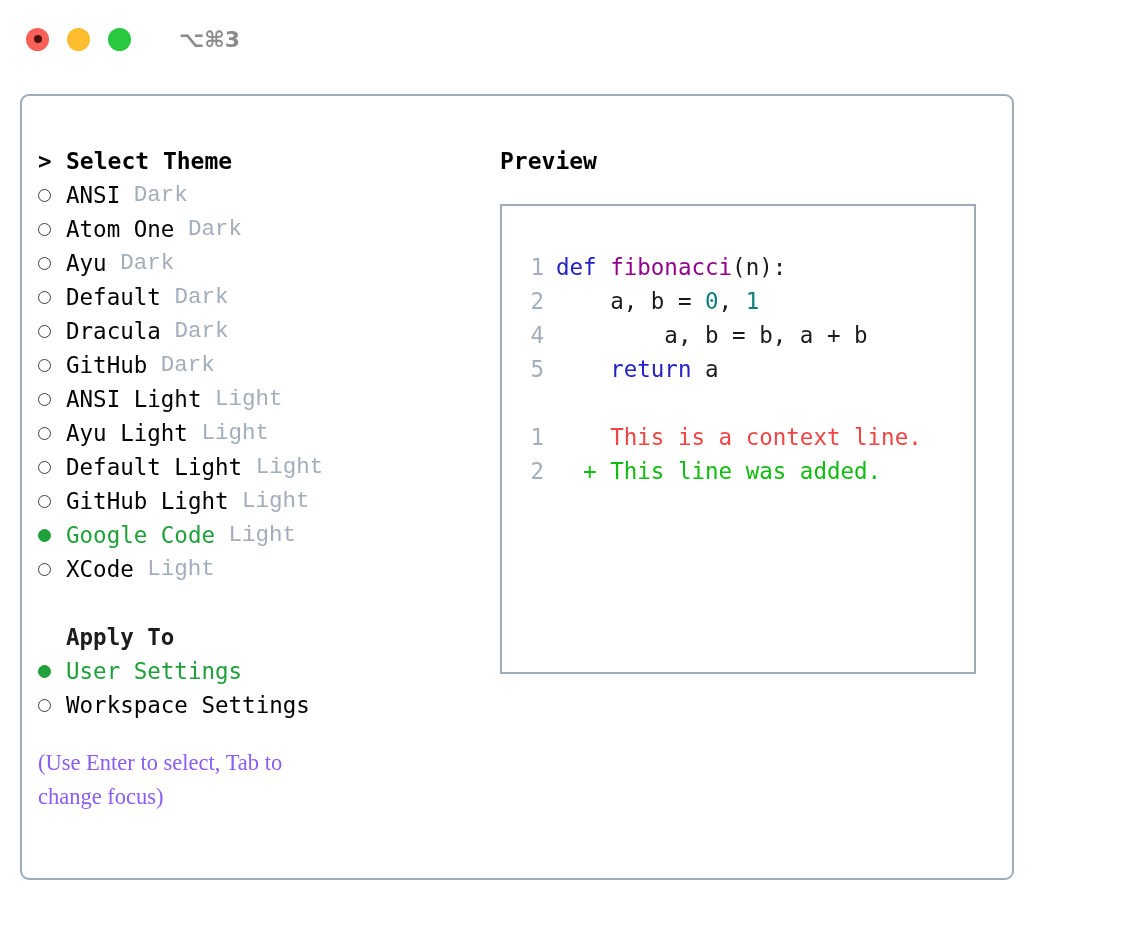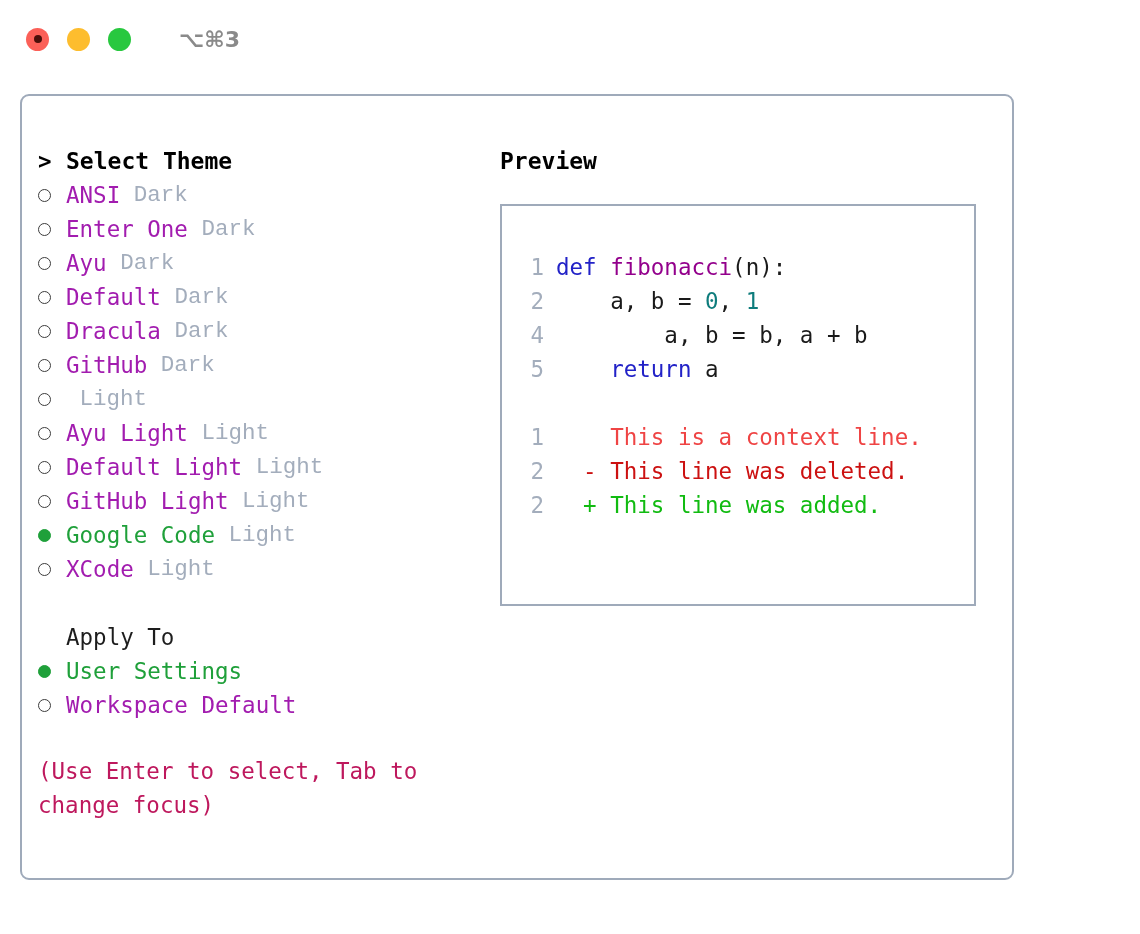--- a/index.html
+++ b/index.html
@@ -134,58 +134,59 @@
   .bullet.on {
     background: #1FA03A;
     border: 1.6px solid #1FA03A;
   }
 
   .header-row {
     font-weight: bold;
     color: #000000;
     font-size: 23px;
   }
-  .label        { color: #a21caf; }
+  .label        { color: #000000; }
   .label.sel    { color: #1FA03A; text-align: center; }
   .variant      { color: #A3ADBC; font-family: Liberation Mono, monospace; }
 
   .section-gap { height: 34px; }
 
   .apply-head {
     color: #1d1d1d;
-    font-weight: normal;
+    font-weight: bold;
   }
 
   .hint {
-    margin-top: 32px;
-    color: #be185d;
+    margin-top: 24px;
+    color: #8b5cf6;
     font-size: 22.5px;
     line-height: 34px;
     width: 420px;
     white-space: pre-wrap;
+    font-family: Liberation Serif, serif;
   }
 
   
   .right-col {
     position: absolute;
     left: 478px;
     top: 48px;
     width: 500px;
   }
   .preview-title {
     font-size: 23px;
     font-weight: bold;
     color: #000000;
     line-height: 34px;
     height: 34px;
   }
   .preview-box {
     margin-top: 26px;
     width: 476px;
-    height: 402px;
+    height: 470px;
     border: 2px solid #9FAABA;
     box-sizing: border-box;
     background: #ffffff;
     padding: 44px 0 0 16px;
   }
   .code-line {
     font-size: 22.5px;
     line-height: 34px;
     height: 34px;
     white-space: pre;
@@ -226,61 +227,60 @@
     <div class="cols">
 
       <div class="left-col">
 
         <div class="row header-row">
           <span class="marker caret">&gt;</span><span>Select Theme</span>
         </div>
 
         <div id="theme-list">
             <div class="row"><span class="bullet-wrap"><span class="bullet off"></span></span><span class="label">ANSI</span><span> </span><span class="variant">Dark</span></div>
-            <div class="row"><span class="bullet-wrap"><span class="bullet off"></span></span><span class="label">Enter One</span><span> </span><span class="variant">Dark</span></div>
+            <div class="row"><span class="bullet-wrap"><span class="bullet off"></span></span><span class="label">Atom One</span><span> </span><span class="variant">Dark</span></div>
             <div class="row"><span class="bullet-wrap"><span class="bullet off"></span></span><span class="label">Ayu</span><span> </span><span class="variant">Dark</span></div>
             <div class="row"><span class="bullet-wrap"><span class="bullet off"></span></span><span class="label">Default</span><span> </span><span class="variant">Dark</span></div>
             <div class="row"><span class="bullet-wrap"><span class="bullet off"></span></span><span class="label">Dracula</span><span> </span><span class="variant">Dark</span></div>
             <div class="row"><span class="bullet-wrap"><span class="bullet off"></span></span><span class="label">GitHub</span><span> </span><span class="variant">Dark</span></div>
-            <div class="row"><span class="bullet-wrap"><span class="bullet off"></span></span><span> </span><span class="variant">Light</span></div>
+            <div class="row"><span class="bullet-wrap"><span class="bullet off"></span></span><span class="label">ANSI Light</span><span> </span><span class="variant">Light</span></div>
             <div class="row"><span class="bullet-wrap"><span class="bullet off"></span></span><span class="label">Ayu Light</span><span> </span><span class="variant">Light</span></div>
             <div class="row"><span class="bullet-wrap"><span class="bullet off"></span></span><span class="label">Default Light</span><span> </span><span class="variant">Light</span></div>
             <div class="row"><span class="bullet-wrap"><span class="bullet off"></span></span><span class="label">GitHub Light</span><span> </span><span class="variant">Light</span></div>
             <div class="row"><span class="bullet-wrap"><span class="bullet on"></span></span><span class="label sel">Google Code</span><span> </span><span class="variant">Light</span></div>
             <div class="row"><span class="bullet-wrap"><span class="bullet off"></span></span><span class="label">XCode</span><span> </span><span class="variant">Light</span></div>
           </div>
 
         <div class="section-gap"></div>
 
         <div class="row">
           <span class="bullet-wrap"></span><span class="apply-head">Apply To</span>
         </div>
 
         <div id="apply-list">
             <div class="row"><span class="bullet-wrap"><span class="bullet on"></span></span><span class="label sel">User Settings</span></div>
-            <div class="row"><span class="bullet-wrap"><span class="bullet off"></span></span><span class="label">Workspace Default</span></div>
+            <div class="row"><span class="bullet-wrap"><span class="bullet off"></span></span><span class="label">Workspace Settings</span></div>
           </div>
 
         <div class="hint">(Use Enter to select, Tab to
 change focus)</div>
       </div>
 
       <div class="right-col">
         <div class="preview-title">Preview</div>
         <div class="preview-box">
           <div id="code-block">
               <div class="code-line"><span class="ln">1</span><span class="kw">def </span><span class="fn">fibonacci</span><span class="plain">(n):</span></div>
               <div class="code-line"><span class="ln">2</span><span class="plain">    a, b = </span><span class="num">0</span><span class="plain">, </span><span class="num">1</span></div>
               <div class="code-line"><span class="ln">4</span><span class="plain">        a, b = b, a + b</span></div>
               <div class="code-line"><span class="ln">5</span><span class="plain">    </span><span class="kw">return</span><span class="plain"> a</span></div>
             </div>
           <div class="blank-line"></div>
           <div id="diff-block">
               <div class="code-line"><span class="ln">1</span><span class="ctx">   </span><span class="ctx"> This is a context line.</span></div>
-              <div class="code-line"><span class="ln">2</span><span class="del">  -</span><span class="del"> This line was deleted.</span></div>
               <div class="code-line"><span class="ln">2</span><span class="add">  +</span><span class="add"> This line was added.</span></div>
             </div>
         </div>
       </div>
 
     </div>
   </div>
 </div>
 
 </body></html>

